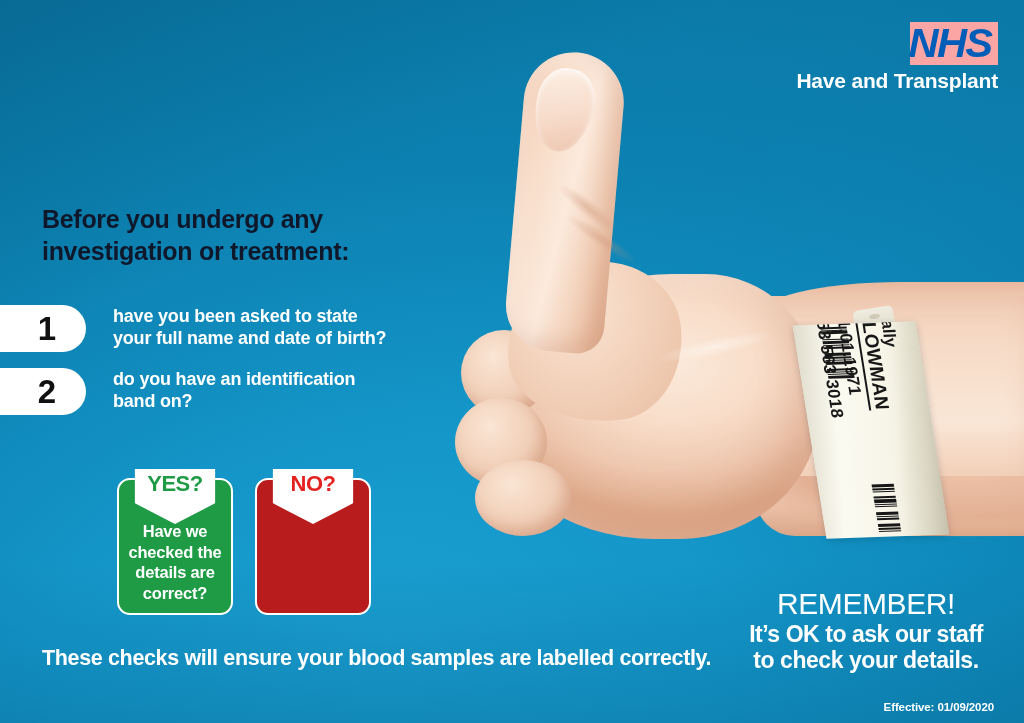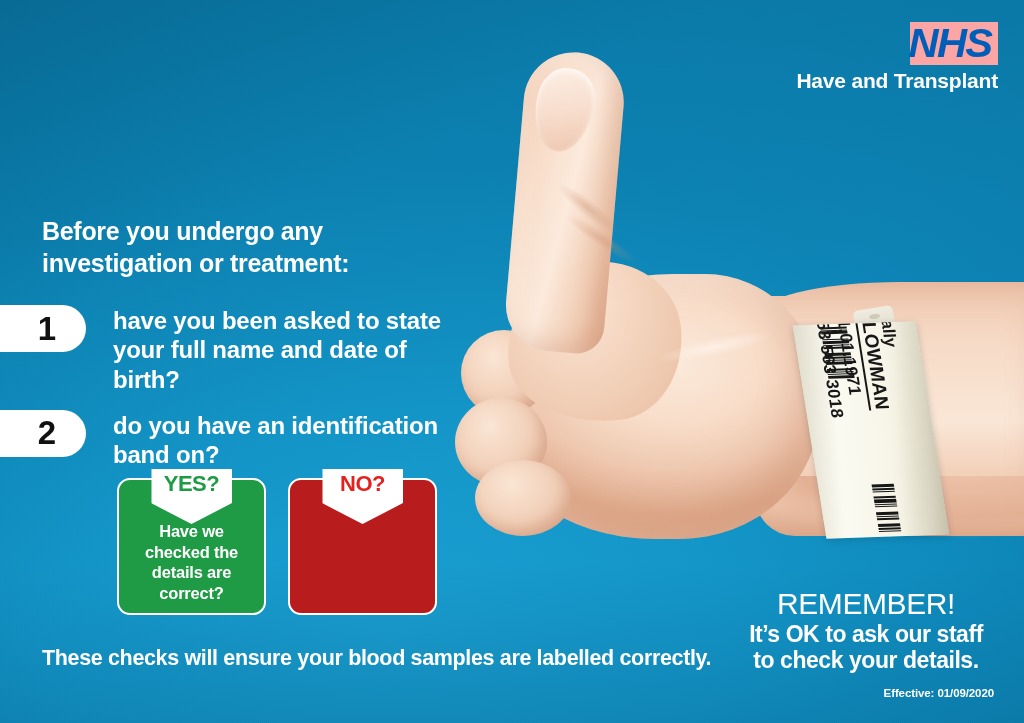--- a/index.html
+++ b/index.html
@@ -82,22 +82,22 @@
     line-height: 1.02;
     letter-spacing: -1.6px;
     white-space: pre-line;
     text-shadow: 0 1px 2px rgba(0,40,60,0.12);
   }
 
   
   .intro {
     position: absolute;
     left: 42px;
-    top: 215px;
-    color: #ffffff;
+    top: 203px;
+    color: #0f172a;
     font-size: 25px;
     font-weight: bold;
     line-height: 1.28;
     letter-spacing: -0.3px;
     white-space: pre-line;
     max-width: 420px;
   }
 
   
   .steps {
@@ -121,40 +121,40 @@
     color: #111111;
     font-size: 33px;
     font-weight: bold;
     display: flex;
     align-items: center;
     justify-content: center;
     padding-left: 8px;
   }
   .step-text {
     color: #ffffff;
-    font-size: 24px;
+    font-size: 18px;
     font-weight: bold;
     line-height: 1.22;
     letter-spacing: -0.2px;
     margin-left: 27px;
     margin-top: 1px;
     white-space: pre-line;
   }
 
   
   .cards {
     position: absolute;
     left: 117px;
     top: 478px;
     display: flex;
     gap: 22px;
   }
   .card {
     position: relative;
-    width: 149px;
+    width: 116px;
     height: 137px;
     border-radius: 13px;
     border: 2.5px solid #ffffff;
     display: flex;
     align-items: flex-end;
     justify-content: center;
     padding-bottom: 9px;
   }
   .card.yes { background: #1f9b45; }
   .card.no  { background: #b91c1c; }
@@ -223,21 +223,21 @@
     font-size: 23px;
     font-weight: bold;
     line-height: 1.16;
     letter-spacing: -0.45px;
     white-space: pre-line;
     margin-top: 1px;
   }
   .effective {
     position: absolute;
     right: 30px;
-    bottom: 24px;
+    bottom: 10px;
     color: #ffffff;
     font-size: 11.5px;
     font-weight: bold;
     letter-spacing: -0.1px;
   }
 
   
   .hand-wrap {
     position: absolute;
     left: 455px;

